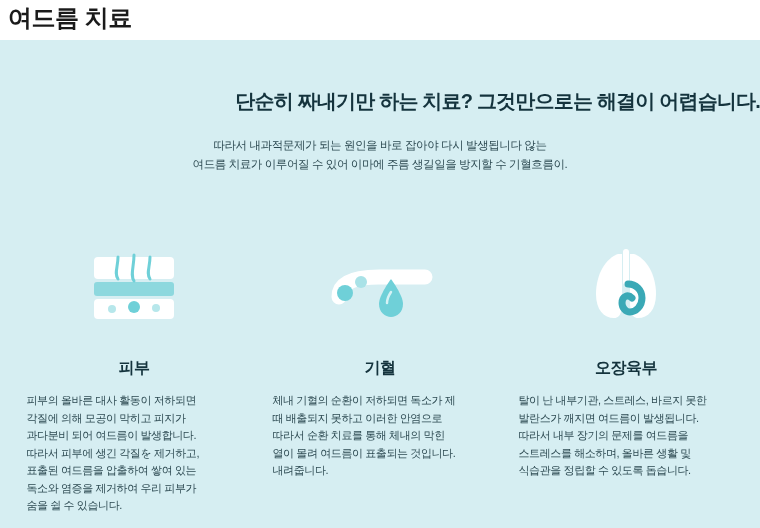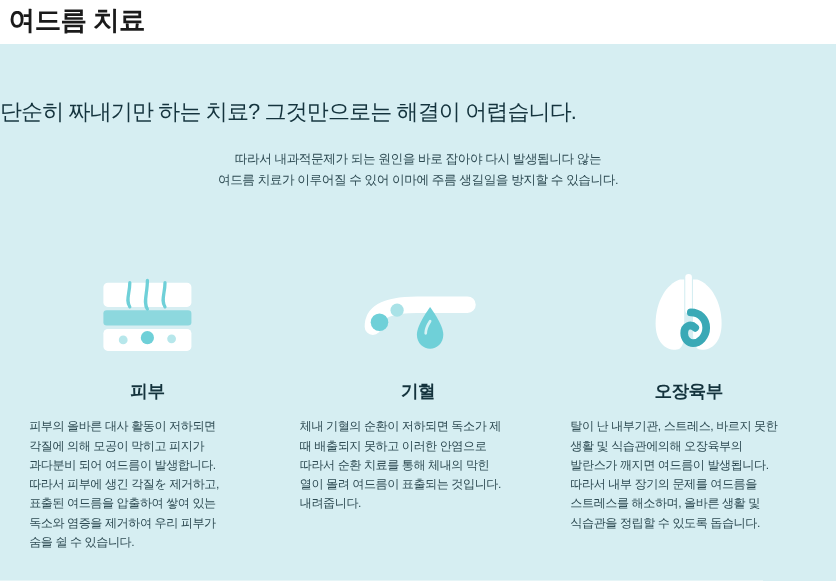--- a/index.html
+++ b/index.html
@@ -31,23 +31,23 @@
     top: 40px;
     width: 760px;
     height: 488px;
     background: #d6eef2;
   }
   .headline {
     position: absolute;
     top: 48px;
     left: 0;
     width: 760px;
-    text-align: left;
+    text-align: right;
     font-size: 20px;
-    font-weight: normal;
+    font-weight: bold;
     color: #14333d;
     letter-spacing: -0.8px;
   }
   .intro {
     position: absolute;
     top: 96px;
     left: 0;
     width: 760px;
     text-align: center;
     font-size: 11.5px;
@@ -71,21 +71,21 @@
     flex-direction: column;
     align-items: center;
   }
   .icon-wrap {
     height: 96px;
     display: flex;
     align-items: center;
     justify-content: center;
   }
   .col-title {
-    margin-top: 10px;
+    margin-top: 22px;
     font-size: 16px;
     font-weight: bold;
     color: #14333d;
     letter-spacing: -0.5px;
   }
   .col-body {
     margin-top: 13px;
     font-size: 11px;
     line-height: 17.5px;
     color: #2d4a52;
@@ -100,21 +100,21 @@
 <div id="page">
 
   <div class="top-title">여드름 치료</div>
 
   <div class="panel">
 
     <div class="headline">단순히 짜내기만 하는 치료? 그것만으로는 해결이 어렵습니다.</div>
 
     <div class="intro">
       <div>따라서 내과적문제가 되는 원인을 바로 잡아야 다시 발생됩니다 않는</div>
-      <div>여드름 치료가 이루어질 수 있어 이마에 주름 생길일을 방지할 수 있습니다.</div>
+      <div>여드름 치료가 이루어질 수 있어 이마에 주름 생길일을 방지할 수 기혈흐름이.</div>
     </div>
 
     <div class="cols">
 
       <div class="col">
         <div class="icon-wrap">
           <svg width="92" height="74" viewBox="0 0 92 74" xmlns="http://www.w3.org/2000/svg">
             <rect x="6" y="6" width="80" height="22" rx="4" fill="#ffffff"></rect>
             <rect x="6" y="31" width="80" height="14" rx="3" fill="#8dd8de"></rect>
             <rect x="6" y="48" width="80" height="20" rx="4" fill="#ffffff"></rect>
@@ -163,21 +163,20 @@
           <svg width="84" height="80" viewBox="0 0 84 80" xmlns="http://www.w3.org/2000/svg">
             <path d="M34 6 C22 10, 12 26, 12 46 C12 62, 20 70, 30 70 C38 70, 38 60, 38 50 L38 6 Z" fill="#ffffff"></path>
             <path d="M50 6 C62 10, 72 26, 72 46 C72 62, 64 70, 54 70 C46 70, 46 60, 46 50 L46 6 Z" fill="#ffffff"></path>
             <path d="M42 4 L42 34" stroke="#ffffff" stroke-width="6" stroke-linecap="round"></path>
             <path d="M44 36 C52 36, 58 42, 58 50 C58 58, 52 64, 46 64 C42 64, 38 60, 38 55 C38 48, 44 46, 48 50" stroke="#3aa9b6" stroke-width="7" fill="none" stroke-linecap="round"></path>
           </svg>
         </div>
         <div class="col-title">오장육부</div>
         <div class="col-body">
           <div>탈이 난 내부기관, 스트레스, 바르지 못한</div>
-          <div>생활 및 식습관에의해 오장육부의</div>
           <div>발란스가 깨지면 여드름이 발생됩니다.</div>
           <div>따라서 내부 장기의 문제를 여드름을</div>
           <div>스트레스를 해소하며, 올바른 생활 및</div>
           <div>식습관을 정립할 수 있도록 돕습니다.</div>
         </div>
       </div>
 
     </div>
   </div>
 </div>

